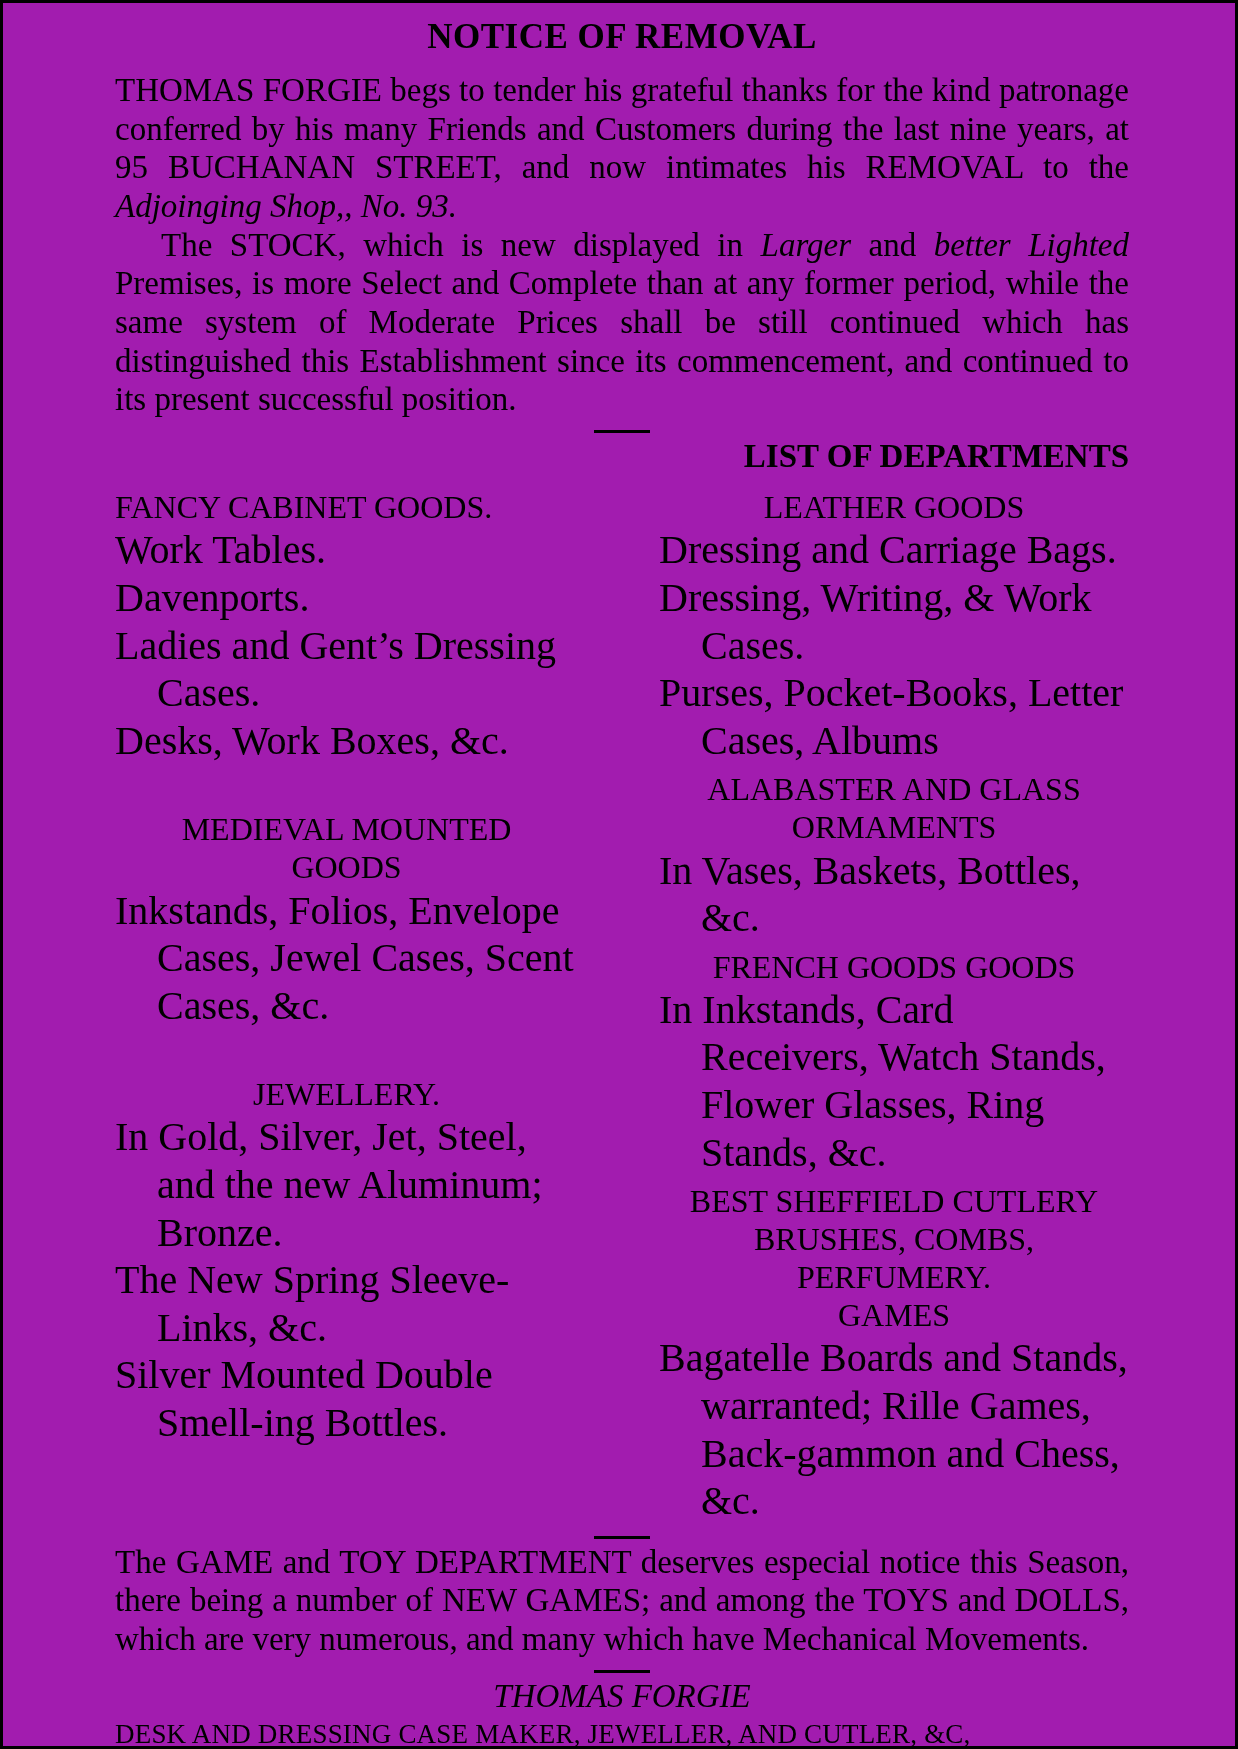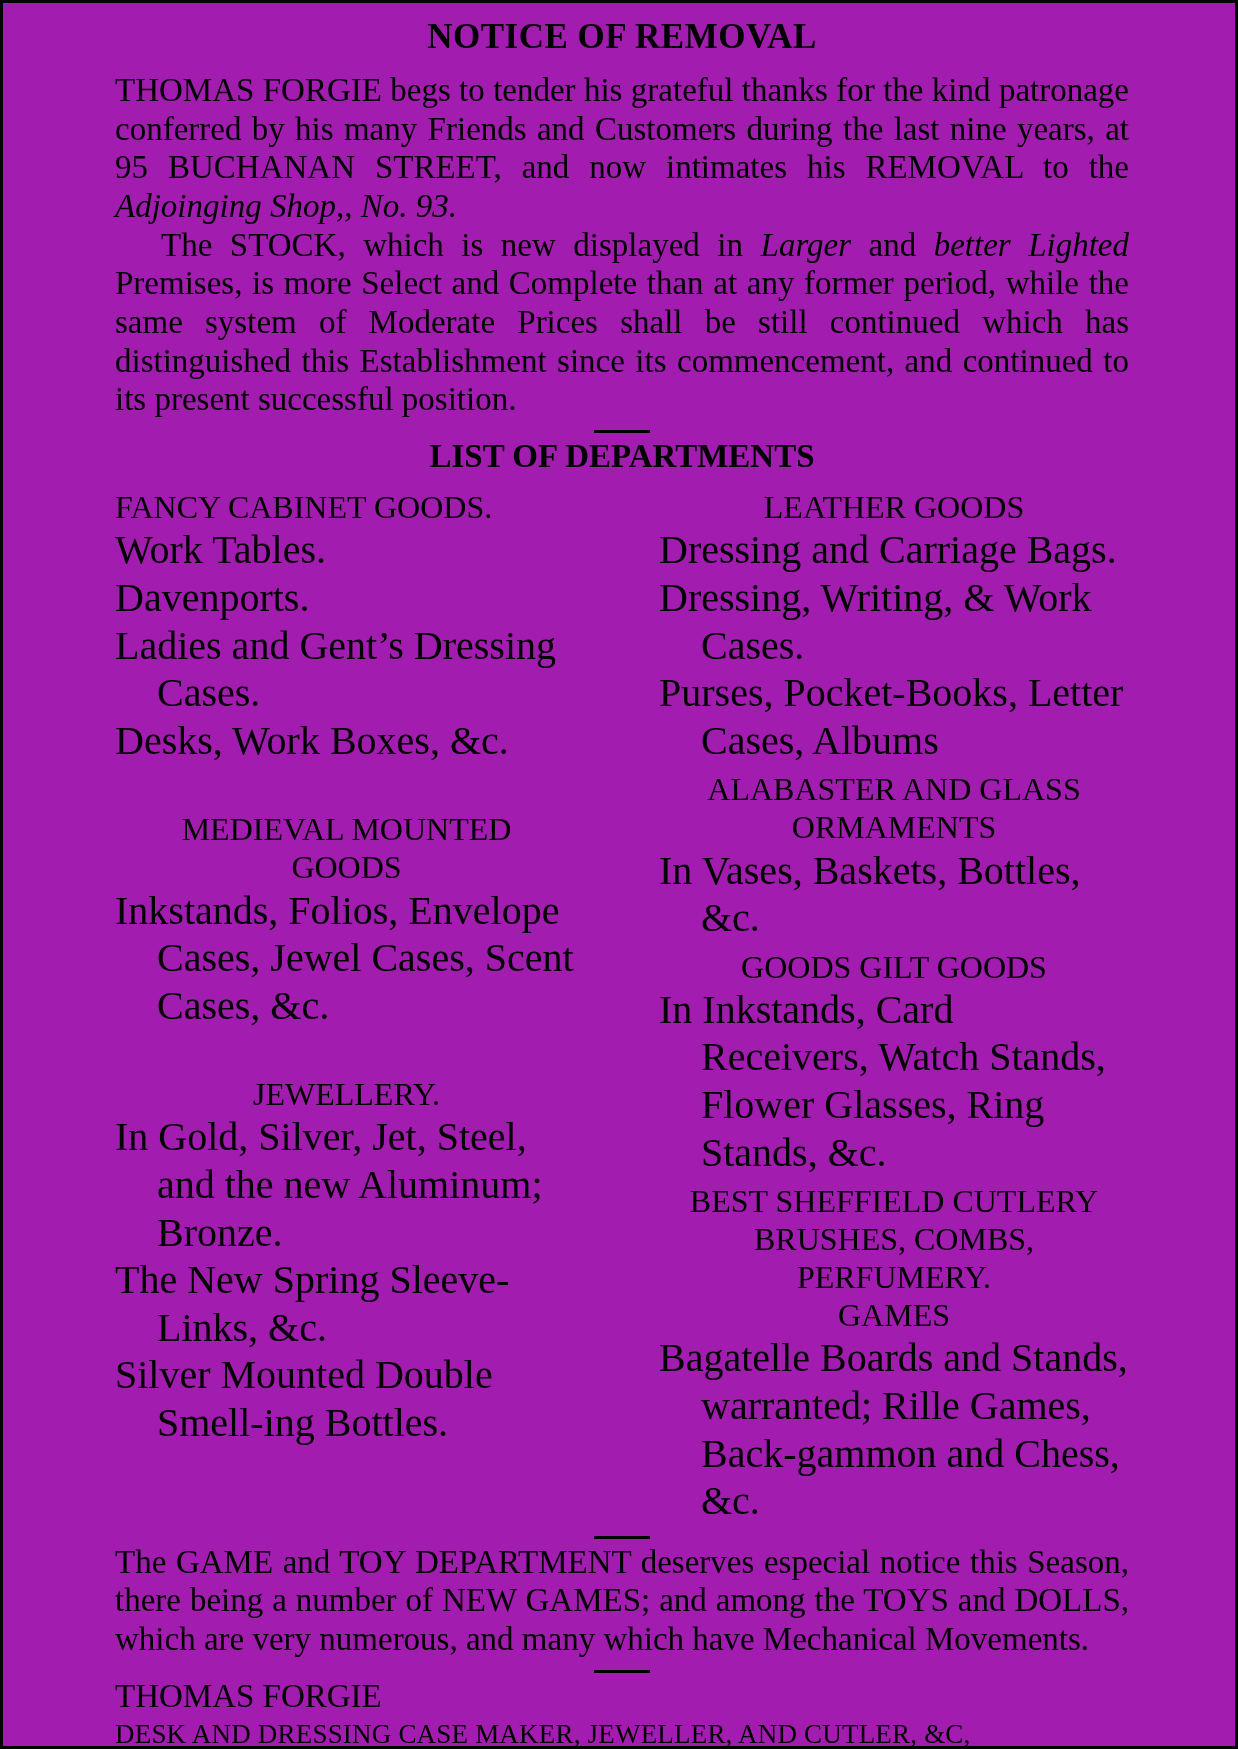--- a/index.html
+++ b/index.html
@@ -61,21 +61,21 @@
   }
   .rule {
     display: inline-block;
     width: 56px;
     height: 3px;
     background: #000000;
   }
 
   
   .list-heading {
-    text-align: center;
+    text-align: right;
     font-size: 33px;
     line-height: 1.2;
     margin: 0 0 12px 0;
   }
 
   
   .columns {
     display: flex;
     align-items: flex-start;
     justify-content: space-between;
@@ -118,23 +118,25 @@
   .closing {
     font-size: 33px;
     line-height: 1.17;
     text-align: justify;
     text-align-last: left;
     margin: 0;
   }
 
   
   .footer-name {
-    font-size: 33px;
-    line-height: 1.2;
-    margin: 0;
+    text-align: center;
+    font-size: 33px;
+    line-height: 1.2;
+    margin: 0;
+    font-style: italic;
   }
   .footer-trade {
     text-align: left;
     font-size: 27px;
     line-height: 1.2;
     margin: 2px 0 0 0;
     letter-spacing: 0.2px;
   }
   .footer-address {
     text-align: center;
@@ -190,21 +192,21 @@
             <div class="dept-item">Purses, Pocket-Books, Letter Cases, Albums</div>
           </div>
           <div class="dept-gap-sm"></div>
           <div class="dept">
             <div class="dept-head">ALABASTER AND GLASS
 ORMAMENTS</div>
             <div class="dept-item">In Vases, Baskets, Bottles, &amp;c.</div>
           </div>
           <div class="dept-gap-sm"></div>
           <div class="dept">
-            <div class="dept-head">GOODS GILT GOODS</div>
+            <div class="dept-head">FRENCH GOODS GOODS</div>
             <div class="dept-item">In Inkstands, Card Receivers, Watch Stands, Flower Glasses, Ring Stands, &amp;c.</div>
           </div>
           <div class="dept-gap-sm"></div>
           <div class="dept">
             <div class="dept-head">BEST SHEFFIELD CUTLERY
 BRUSHES, COMBS,
 PERFUMERY.
 GAMES</div>
             <div class="dept-item">Bagatelle Boards and Stands, warranted; Rille Games, Back-gammon and Chess, &amp;c.</div>
           </div>

